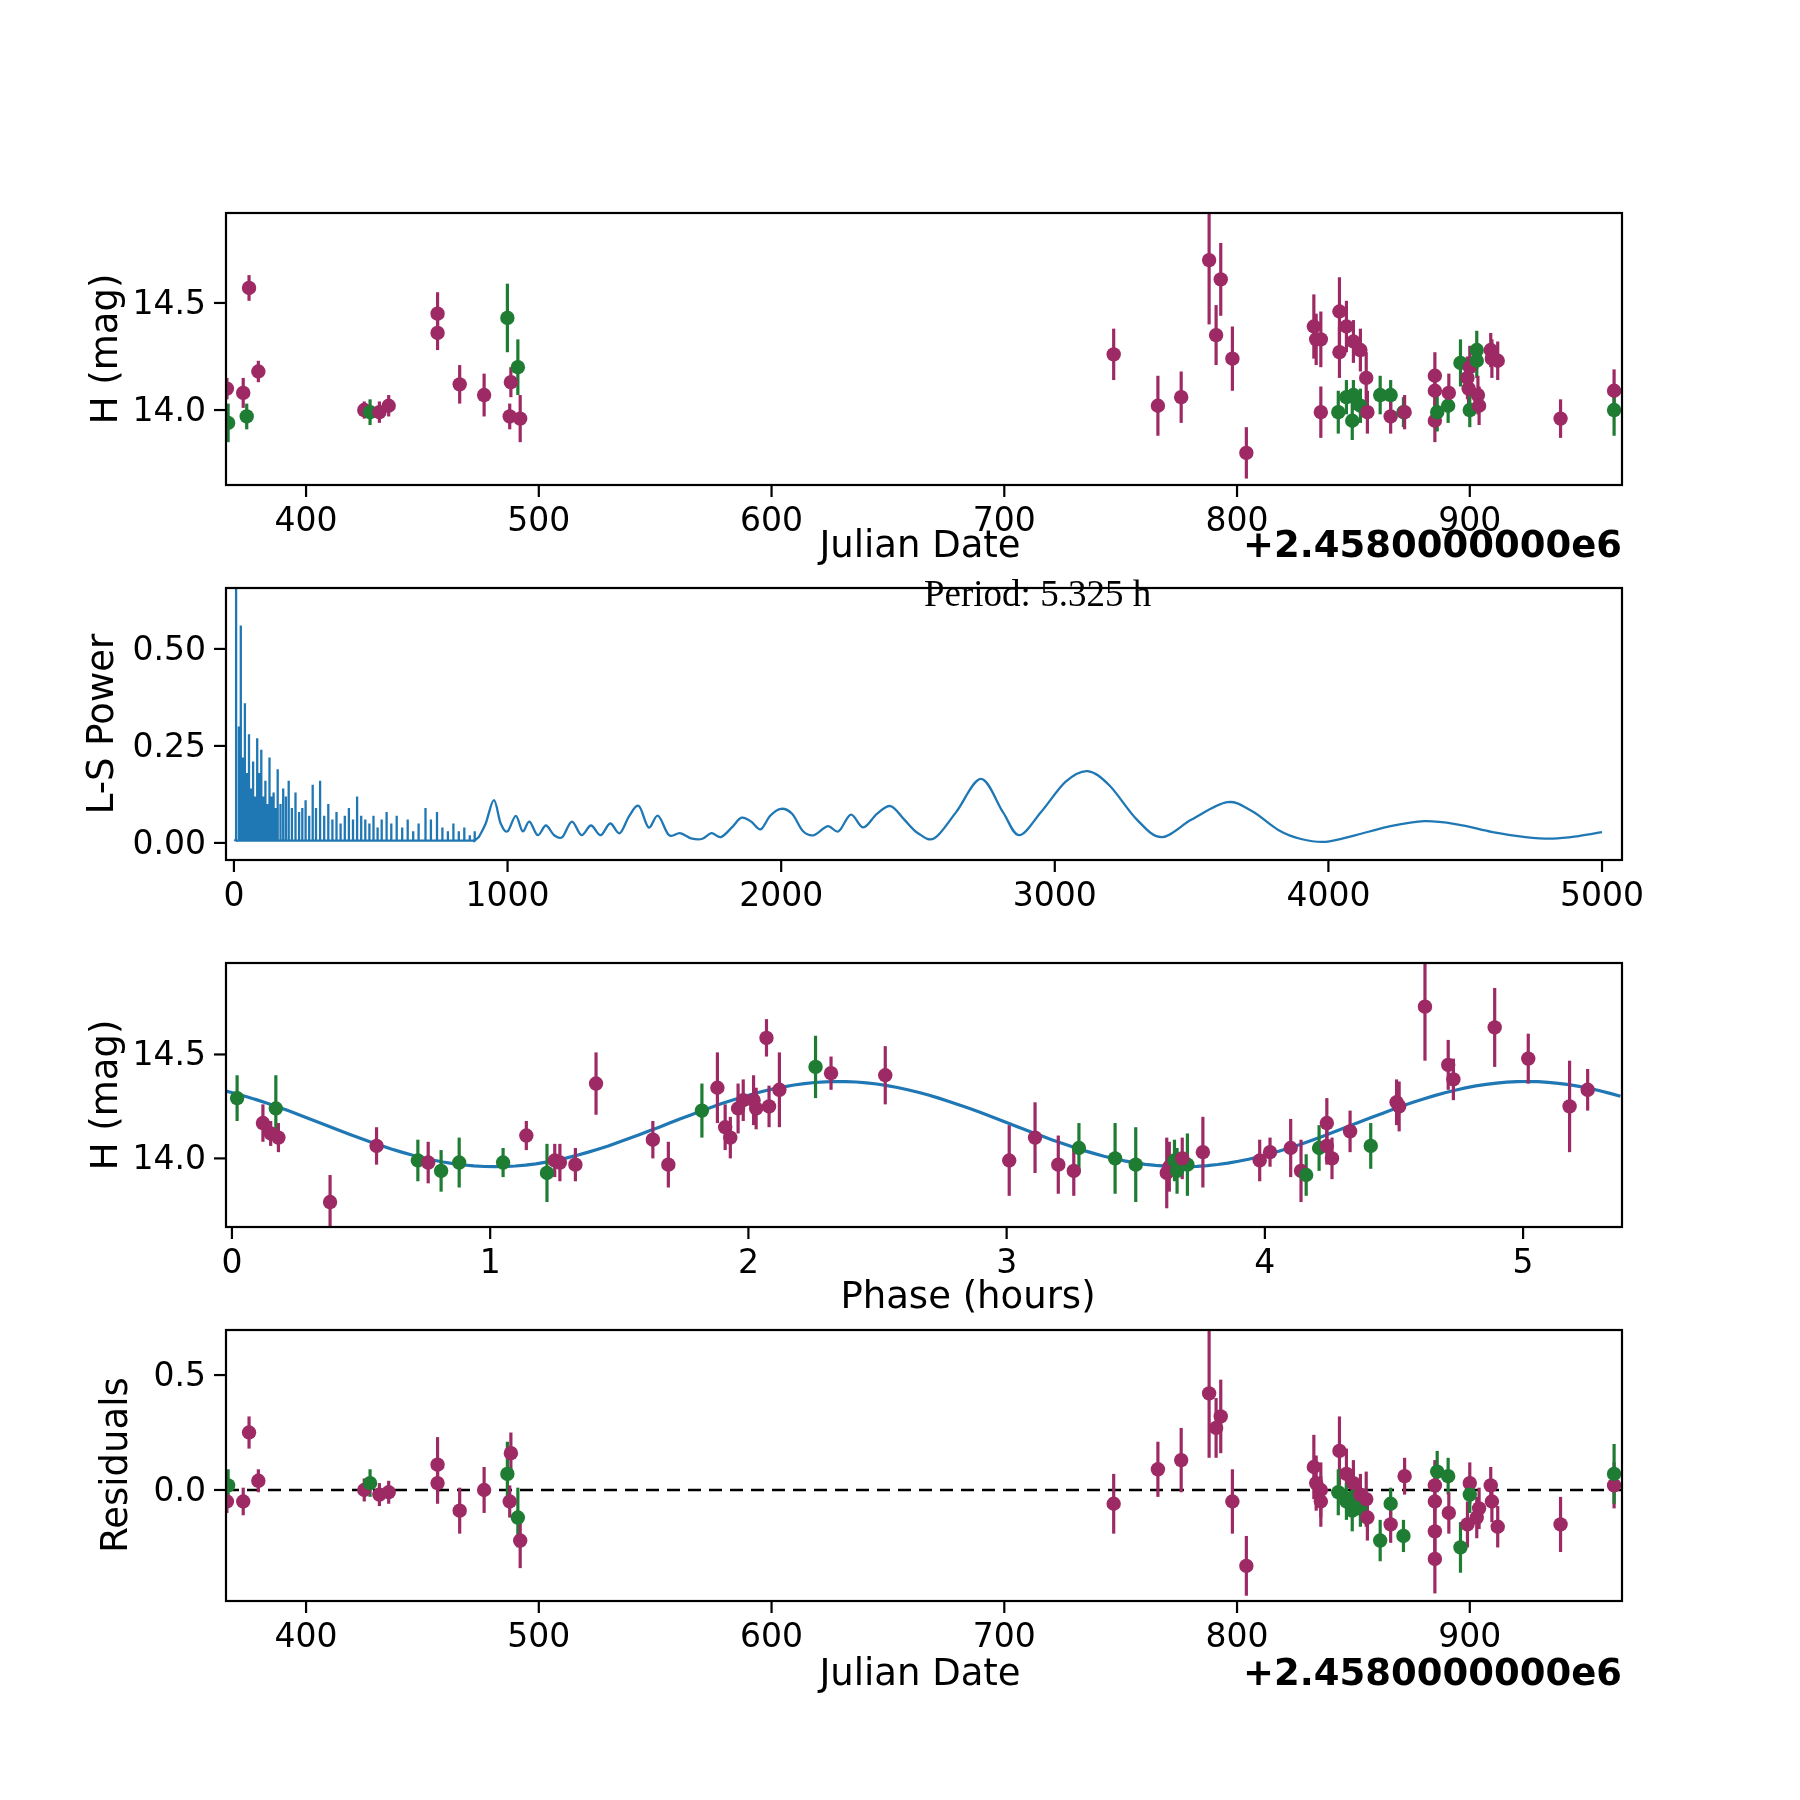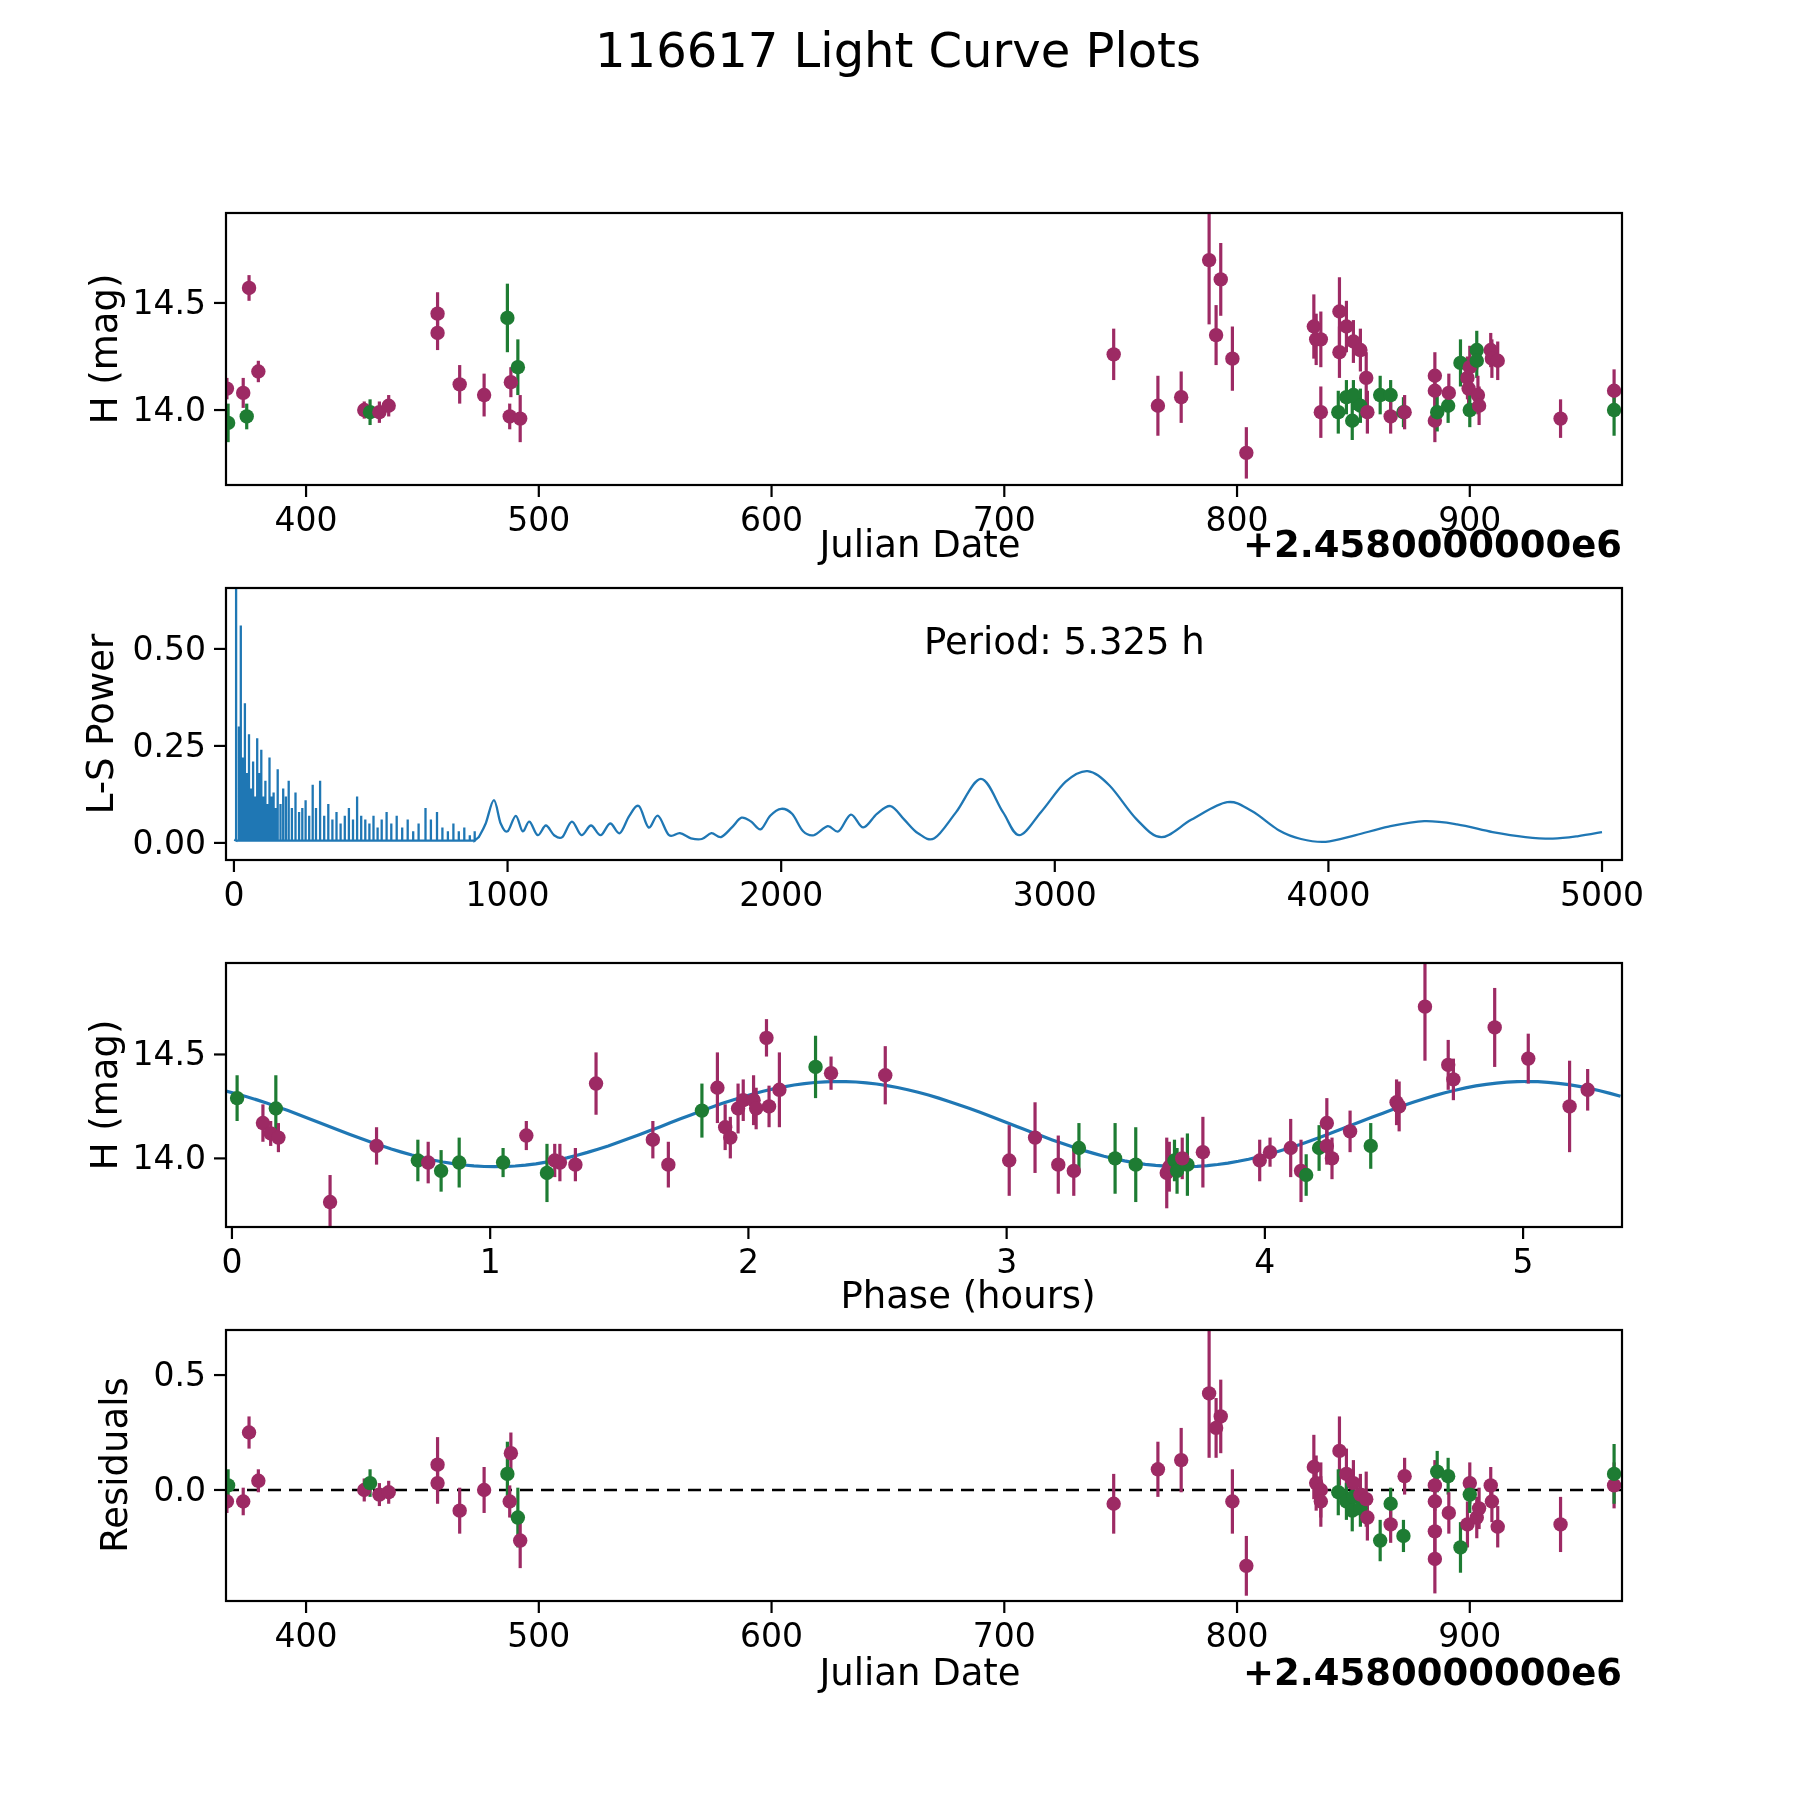--- a/index.html
+++ b/index.html
@@ -532,28 +532,27 @@
         <text x="1237.0410136712237" y="1647" text-anchor="middle">800</text>
         <line x1="1469.785261753918" x2="1469.785261753918" y1="1601" y2="1613" stroke="#000" stroke-width="2.2"></line>
         <text x="1469.785261753918" y="1647" text-anchor="middle">900</text>
         <line x1="214" x2="226" y1="1489.9796437659033" y2="1489.9796437659033" stroke="#000" stroke-width="2.2"></line>
         <text x="206" y="1500.9796437659033" text-anchor="end">0.0</text>
         <line x1="214" x2="226" y1="1375.0517387616624" y2="1375.0517387616624" stroke="#000" stroke-width="2.2"></line>
         <text x="206" y="1386.0517387616624" text-anchor="end">0.5</text>
       </g>
     </svg>
 
-  <div class="lbl title" style="left:898px;top:22px;">116617 Light Curve Plots</div>
 
   <div class="lbl ylab" style="left:104px;top:349px;">H (mag)</div>
   <div class="lbl axlab" style="left:920px;top:544px;">Julian Date</div>
   <div class="lbl axlab-right" style="left:1622px;top:544px;">+2.4580000000e6</div>
 
   <div class="lbl ylab" style="left:100px;top:724px;">L-S Power</div>
-  <div class="lbl annot" style="left:924px;top:620px;">Period: 5.325 h</div>
+  <div class="lbl annot" style="left:924px;top:572px;font-family:Liberation Serif, serif;">Period: 5.325 h</div>
 
   <div class="lbl ylab" style="left:104px;top:1095px;">H (mag)</div>
   <div class="lbl axlab" style="left:968px;top:1295px;">Phase (hours)</div>
 
   <div class="lbl ylab" style="left:114px;top:1465px;">Residuals</div>
   <div class="lbl axlab" style="left:920px;top:1672px;">Julian Date</div>
   <div class="lbl axlab-right" style="left:1622px;top:1672px;">+2.4580000000e6</div>
 </div>
 
 </body></html>

